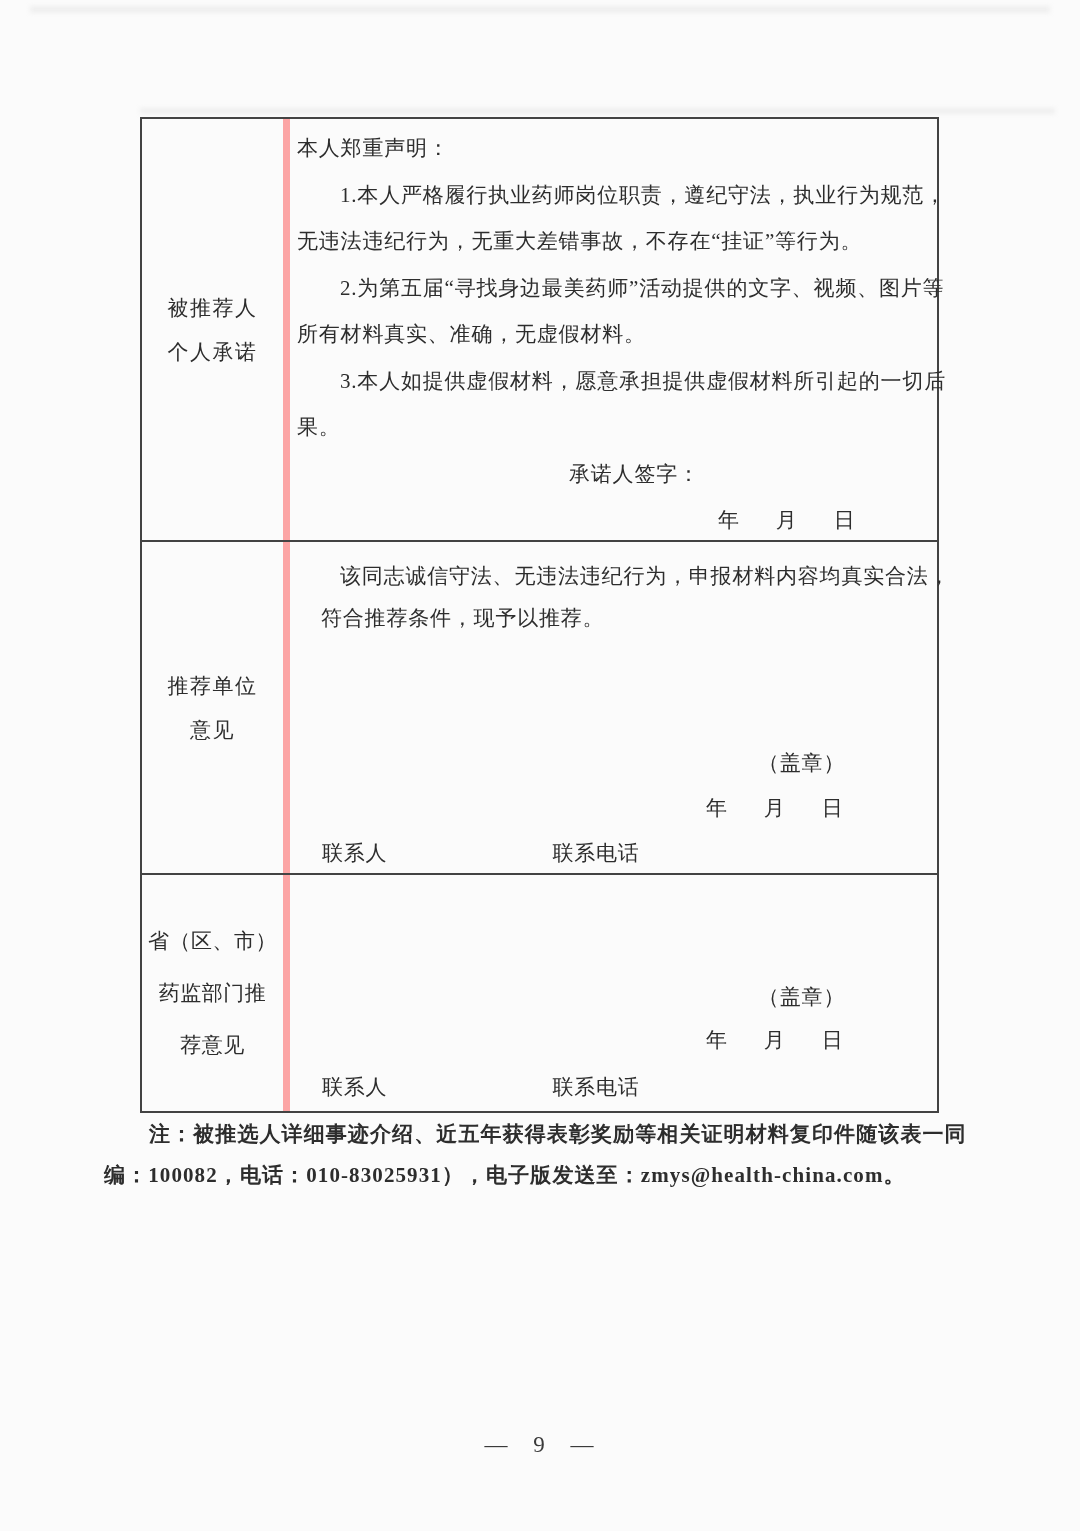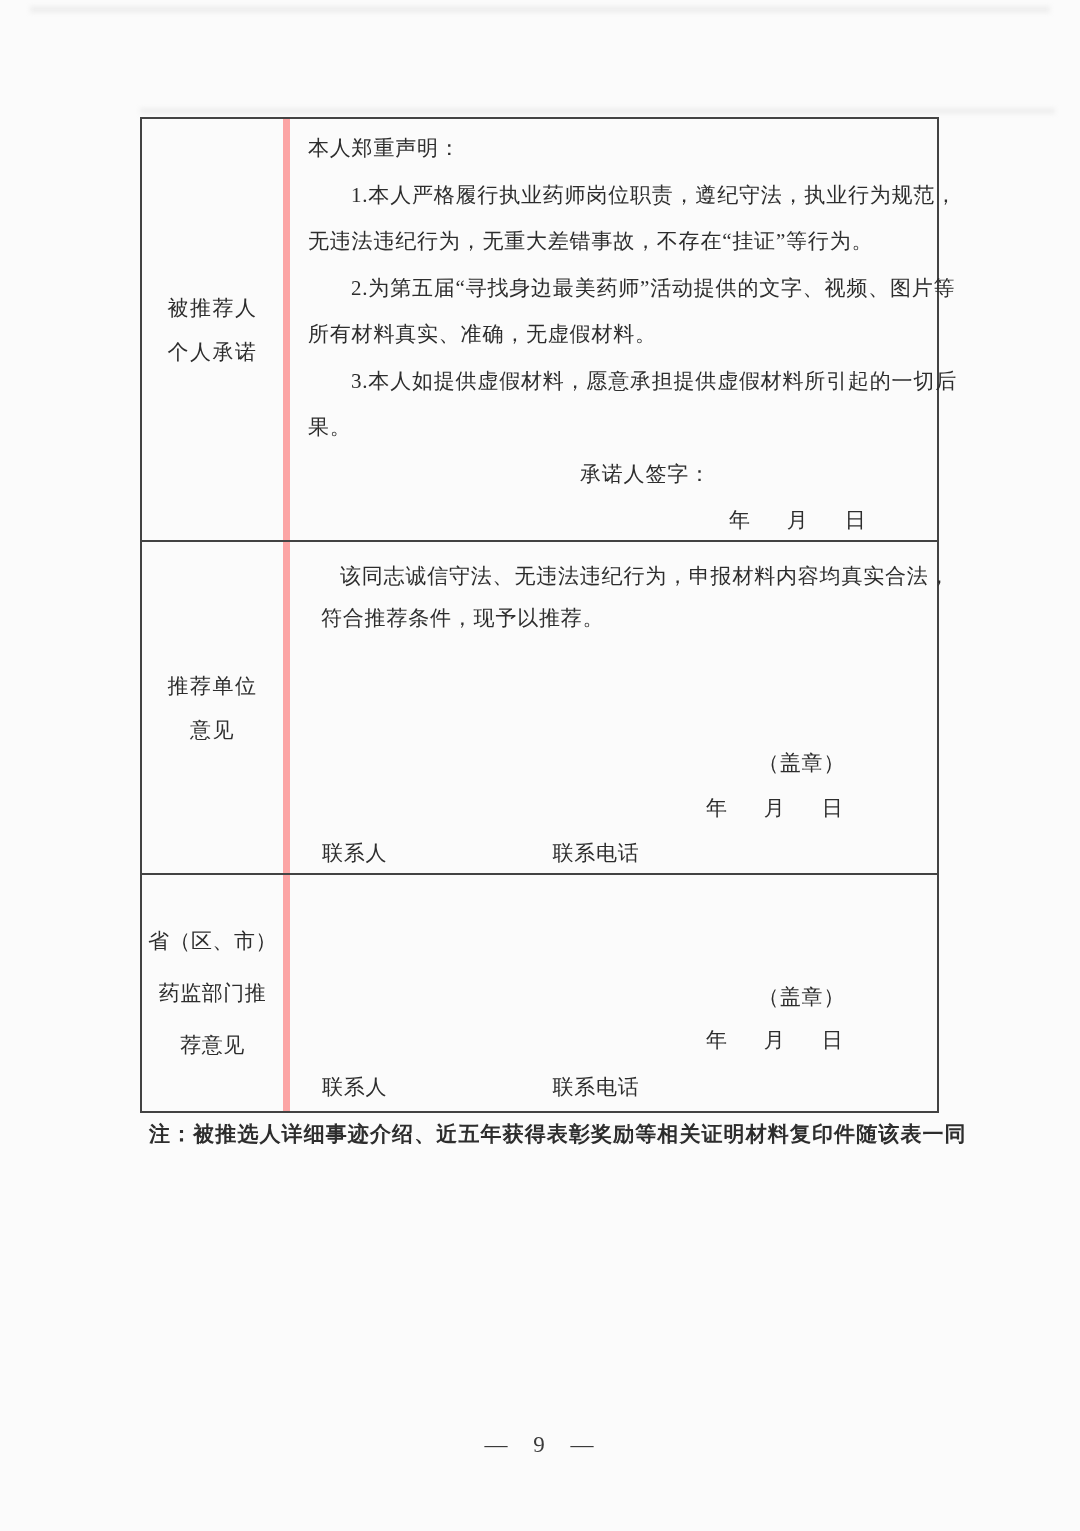--- a/index.html
+++ b/index.html
@@ -49,21 +49,21 @@
   .r3 .label-cell { letter-spacing: 0.5px; gap: 8px; }
 
   .content-cell {
     flex: 1 1 auto;
     position: relative;
     font-size: 21px;
     letter-spacing: 0.8px;
   }
 
   
-  .r1 .content-cell { padding: 6px 8px 0 18px; }
+  .r1 .content-cell { padding: 6px 8px 0 7px; }
   .tline { line-height: 46.5px; white-space: nowrap; }
   .tline.ind { text-indent: 43px; }
   .tline.sig { padding-left: 272px; }
   .tline.date-line { padding-left: 421px; word-spacing: 30px; }
 
   
   .pos { position: absolute; white-space: nowrap; line-height: 46px; }
   .r2 .line1 { top: 11px;  left: 7px; text-indent: 43px; }
   .r2 .line2 { top: 53px;  left: 7px; margin-left: 24px; }
   .r2 .stamp { top: 198px; left: 468px; }
@@ -151,17 +151,18 @@
           <span class="contact-label">联系人</span>
           <span class="phone-label">联系电话</span>
         </div>
       </div>
     </div>
 
   </div>
 
   <div class="note">
     <div class="note-line first">注：被推选人详细事迹介绍、近五年获得表彰奖励等相关证明材料复印件随该表一同</div>
+    <div class="note-line">编：100082，电话：010-83025931），电子版发送至：zmys@health-china.com。</div>
   </div>
 
   <div class="page-number">— 9 —</div>
 
 </div>
 
 </body></html>

